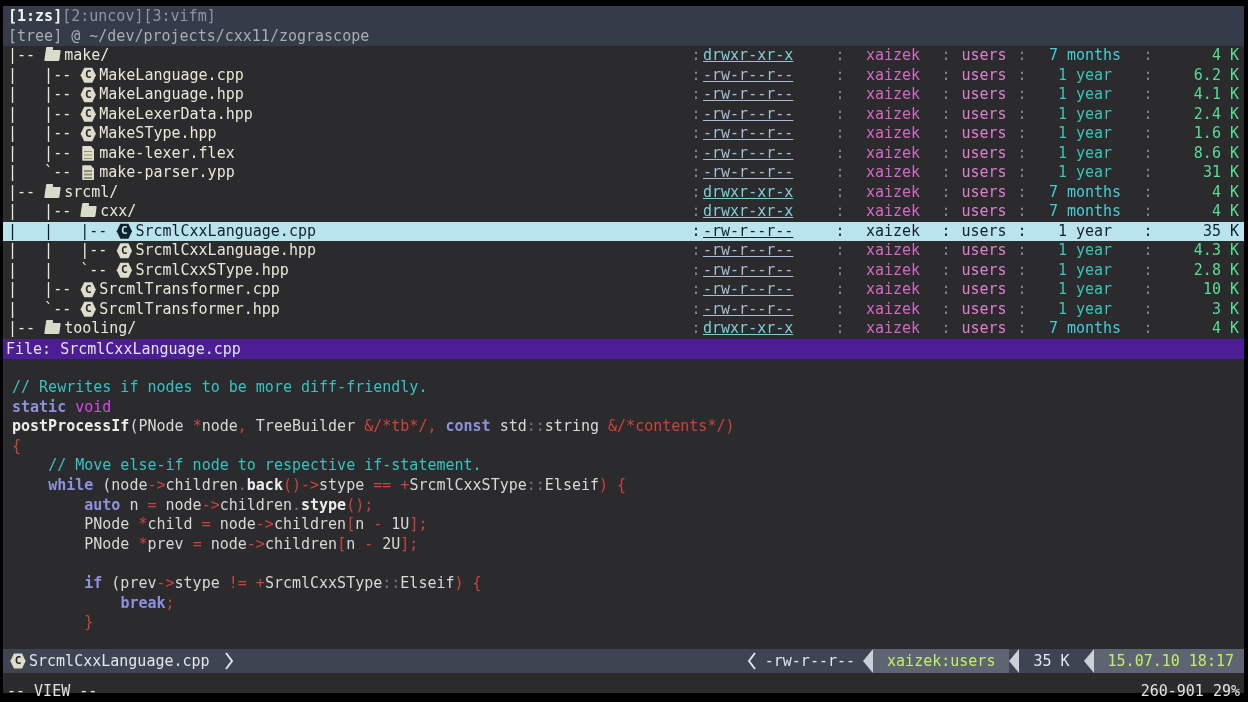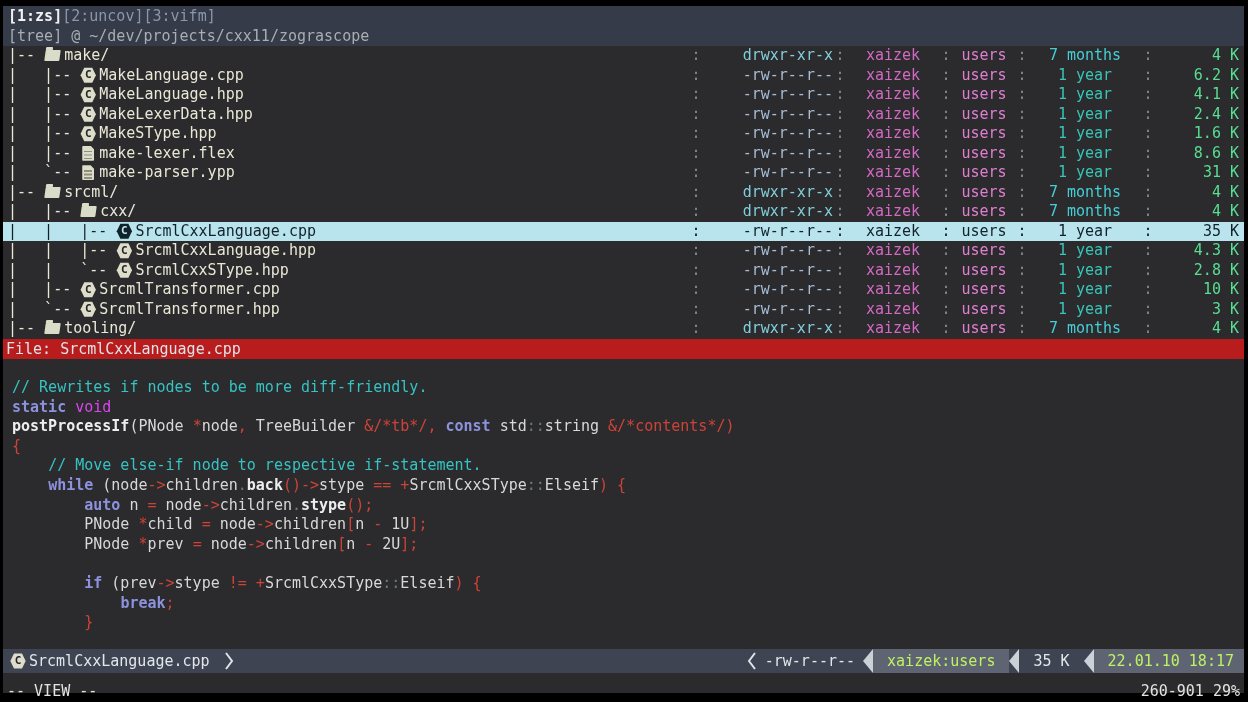--- a/index.html
+++ b/index.html
@@ -17,21 +17,21 @@
 
   
   .file-list { flex:0 0 auto; }
   .file-row { display:grid; height:19.5px; line-height:19.5px; align-items:center;
     grid-template-columns: minmax(0,1fr) 14px 130px 14px 92px 14px 62px 14px 112px 14px 84px;
     padding:0 5px; white-space:pre; }
   .cell-name { overflow:hidden; display:flex; align-items:center; }
   .prefix { color:#e9e7d6; white-space:pre; }
   .fname { color:#e9e7d6; }
   .colon { color:#80889­3; color:#808893; text-align:center; }
-  .perm { text-align:right; }
+  .perm { text-align:left;text-decoration:underline; }
   .perm.dir { color:#82cdda; }
   .perm.file { color:#a6bdd5; }
   .owner { color:#d469c4; text-align:center; }
   .group { color:#e07fd2; text-align:center; }
   .age { text-align:center; }
   .age.dir { color:#46cdd5; }
   .age.file { color:#38c5b8; }
   .size { color:#57de92; text-align:right; }
 
   .file-row.selected { background:#b9e4ee; }
@@ -48,21 +48,21 @@
   .icon.cpp { width:16px; height:16px; margin-right:3px; background:#ddddc9;
     clip-path:polygon(25% 3%,75% 3%,98% 50%,75% 97%,25% 97%,2% 50%);
     color:#24262b; font-weight:bold; font-size:11px; line-height:16px; text-align:center; }
   .file-row.selected .icon.cpp { background:#10222a; color:#b9e4ee; }
   .icon.doc { width:12px; height:15px; margin:0 5px 0 2px; background:#ddddc9;
     clip-path:polygon(0 0,70% 0,100% 25%,100% 100%,0 100%); border-radius:1px; }
   .icon.doc::before { content:""; position:absolute; left:2px; top:5px; width:8px; height:1.5px;
     background:#8f8f80; box-shadow:0 3.5px #8f8f80, 0 7px #8f8f80; }
 
   
-  .file-bar { height:20px; line-height:20px; background:#b91c1c; color:#dfe3e8;
+  .file-bar { height:20px; line-height:20px; background:#4c1d95; color:#dfe3e8;
     padding-left:3px; flex:0 0 auto; white-space:pre; }
 
   
   .preview { flex:1 1 auto; overflow:hidden; padding-left:9px; }
   .code-line { height:19.6px; line-height:19.6px; white-space:pre; }
   .tok-cm { color:#35c3c3; }
   .tok-kw { color:#8d92de; font-weight:bold; }
   .tok-ty { color:#d946ef; }
   .tok-fn { color:#ededed; font-weight:bold; }
   .tok-pu { color:#cd4338; }
@@ -146,21 +146,21 @@
     <span class="sb-fill"></span>
     <svg class="chev" width="10" height="24" viewBox="0 0 10 24">
       <polyline points="8,4 2,12 8,20" fill="none" stroke="#dfe3e8" stroke-width="2"></polyline>
     </svg>
     <span class="sb-perm">-rw-r--r--</span>
     <span class="tri"></span>
     <span class="sb-seg">xaizek:users</span>
     <span class="tri"></span>
     <span class="sb-size">35 K</span>
     <span class="tri"></span>
-    <span class="sb-seg last">22.01.10 18:17</span>
+    <span class="sb-seg last">15.07.10 18:17</span>
   </div>
 
   <div class="mode-line">
     <span>-- VIEW --</span>
     <span class="ml-fill"></span>
     <span>260-901 29%</span>
   </div>
 
 </div>
 

